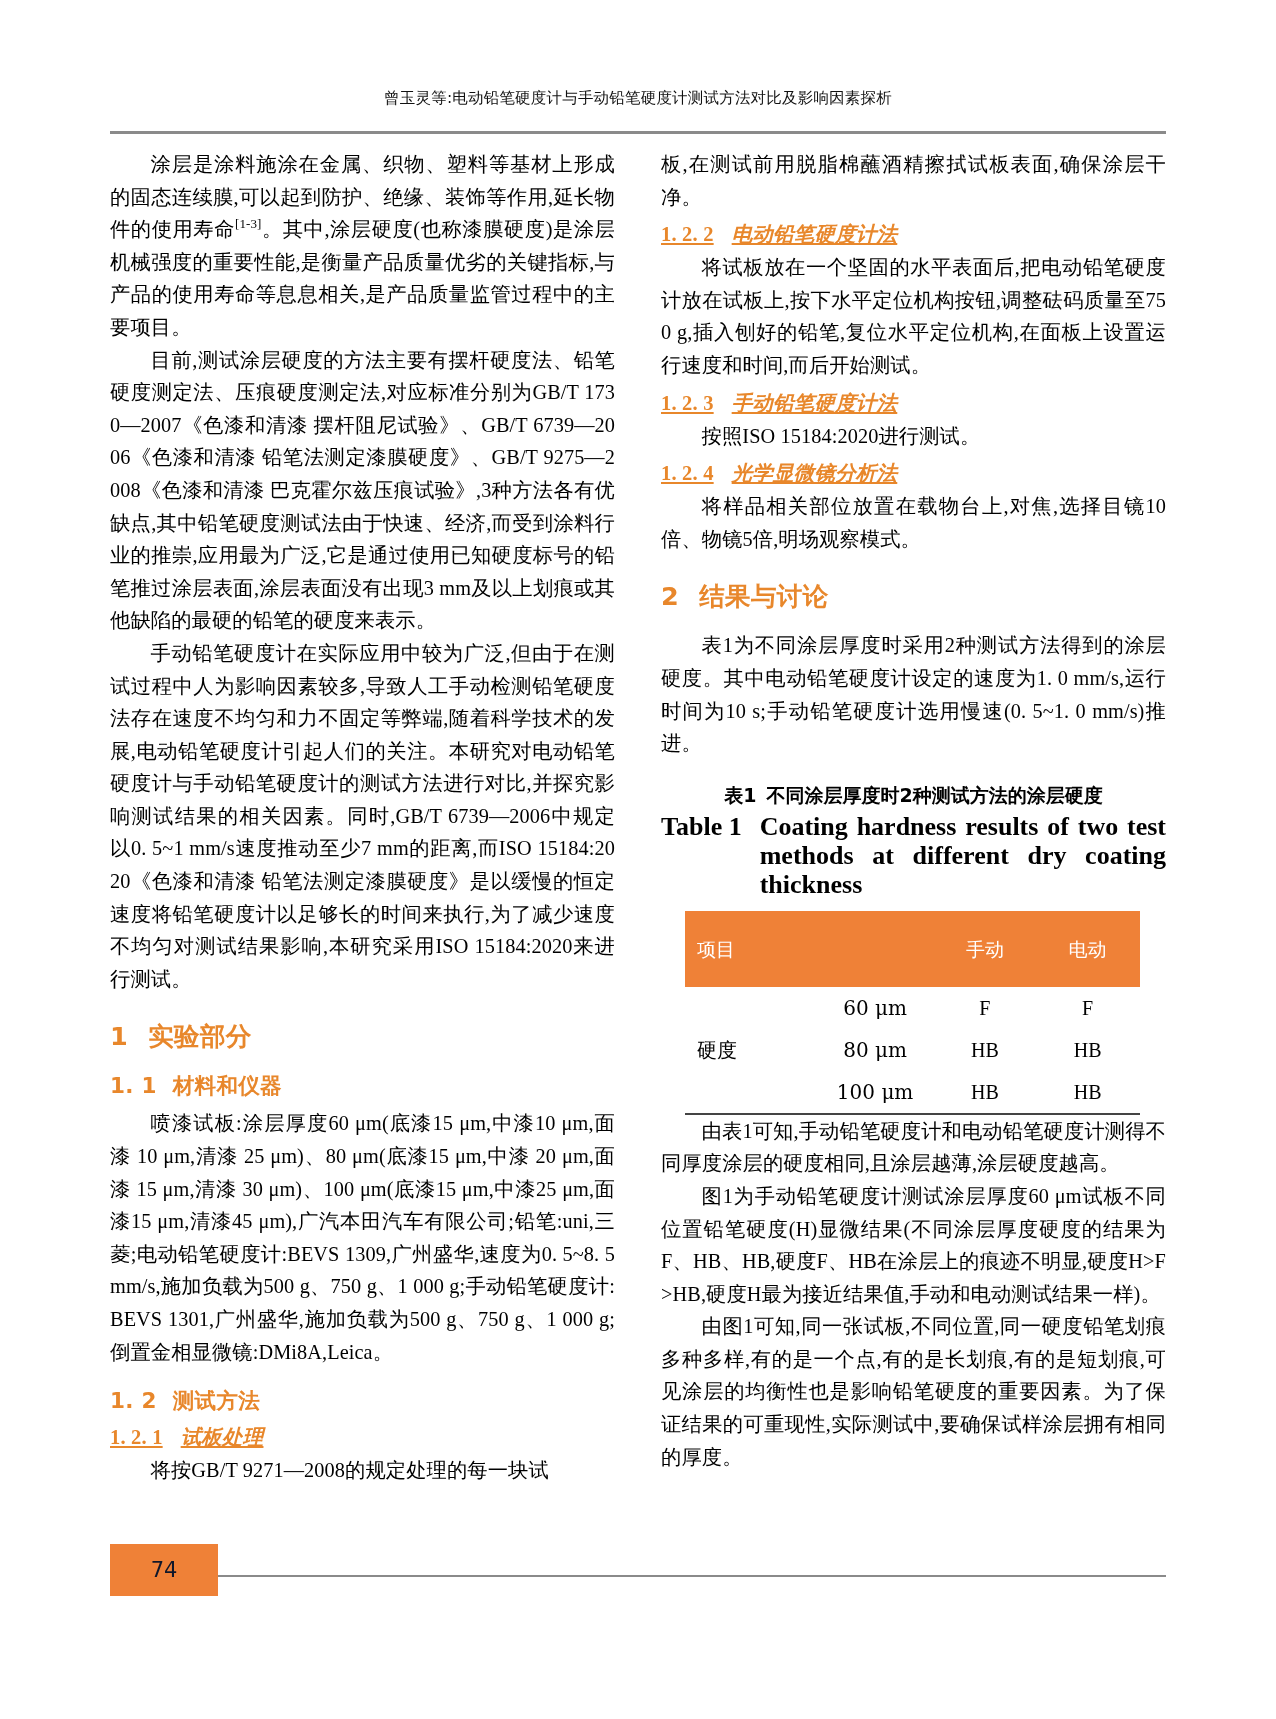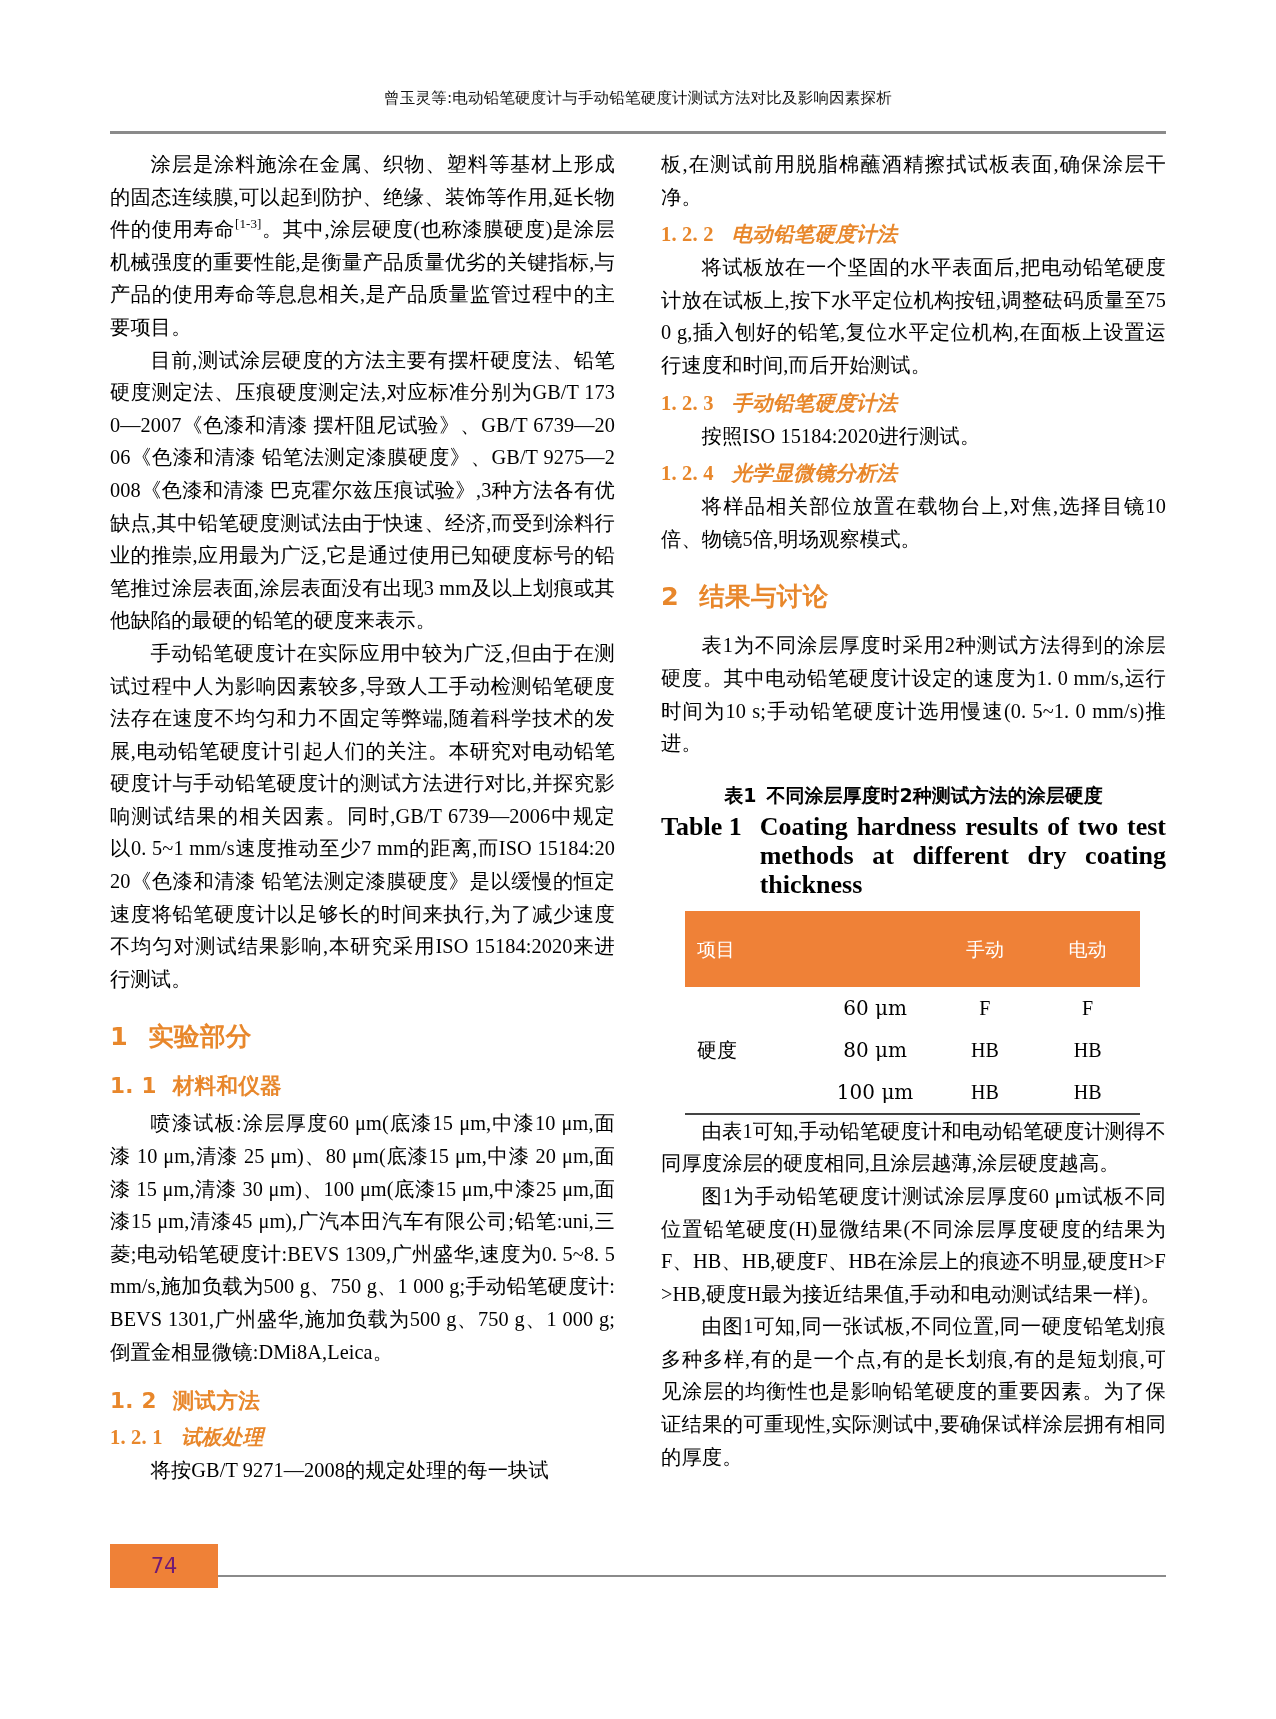--- a/index.html
+++ b/index.html
@@ -98,20 +98,21 @@
   }
   h2.h2 .num { margin-right: 16px; }
 
   h3.h3 {
     margin: 6px 0 2px 0;
     font-family: "DejaVu Serif", serif;
     font-size: 20.5px;
     line-height: 30px;
     color: #E8872B;
     letter-spacing: 0.2px;
+    text-decoration: underline;
   }
   h3.h3 .num {
     margin-right: 18px;
     font-family: "Liberation Serif", serif;
   }
   h3.h3 .ttl {
     font-family: "DejaVu Serif", serif;
     font-style: italic;
   }
 
@@ -187,23 +188,23 @@
     top: 1575px;
     width: 1056px;
     height: 2px;
     background: #8a8a8a;
   }
   .pagenum-box {
     position: absolute;
     left: 110px;
     top: 1544px;
     width: 108px;
-    height: 44px;
+    height: 52px;
     background: #EF8137;
-    color: #701a75;
+    color: #0f172a;
     font-family: "DejaVu Sans", sans-serif;
     font-size: 21px;
     display: flex;
     align-items: center;
     justify-content: center;
   }
 </style>
 </head>
 <body>
 

